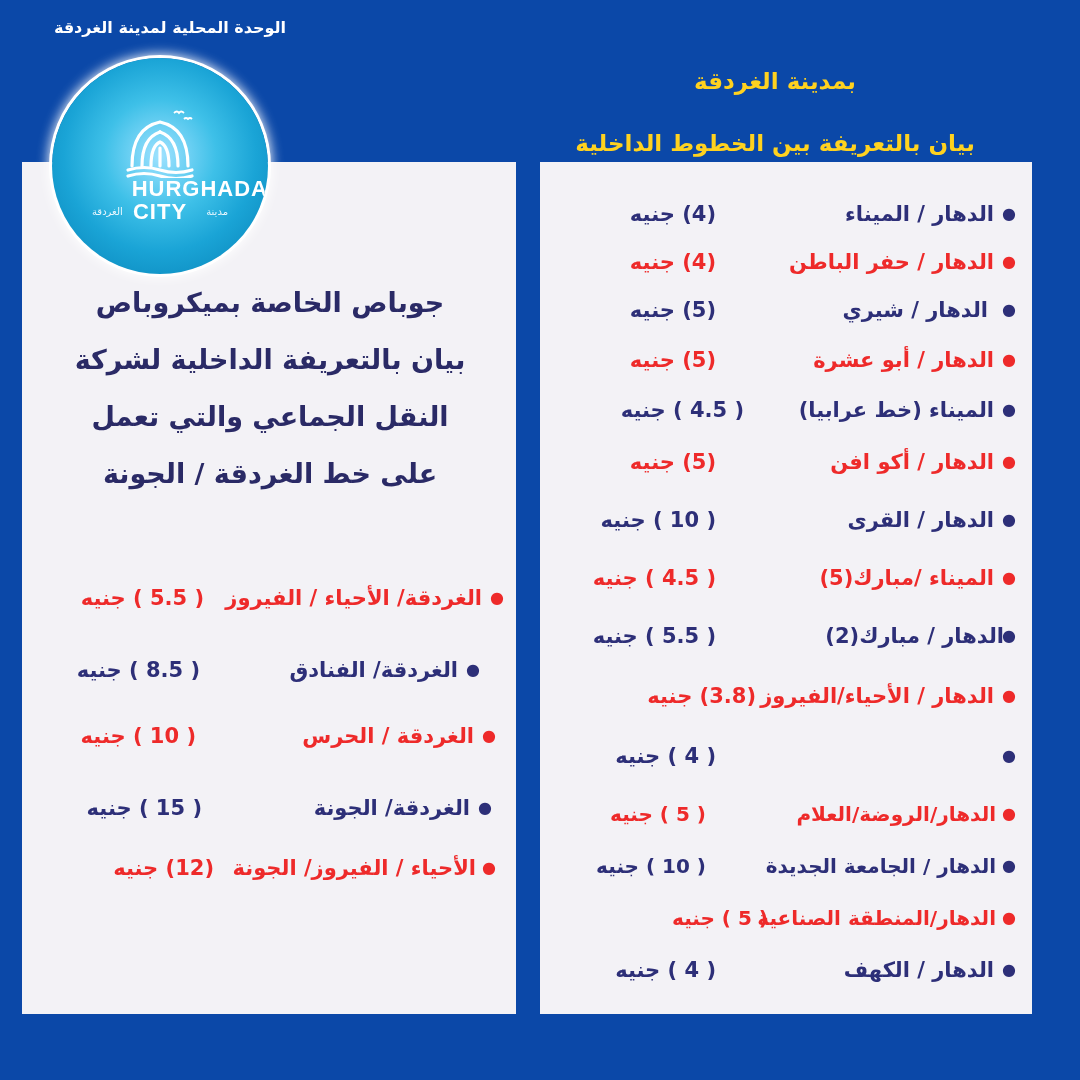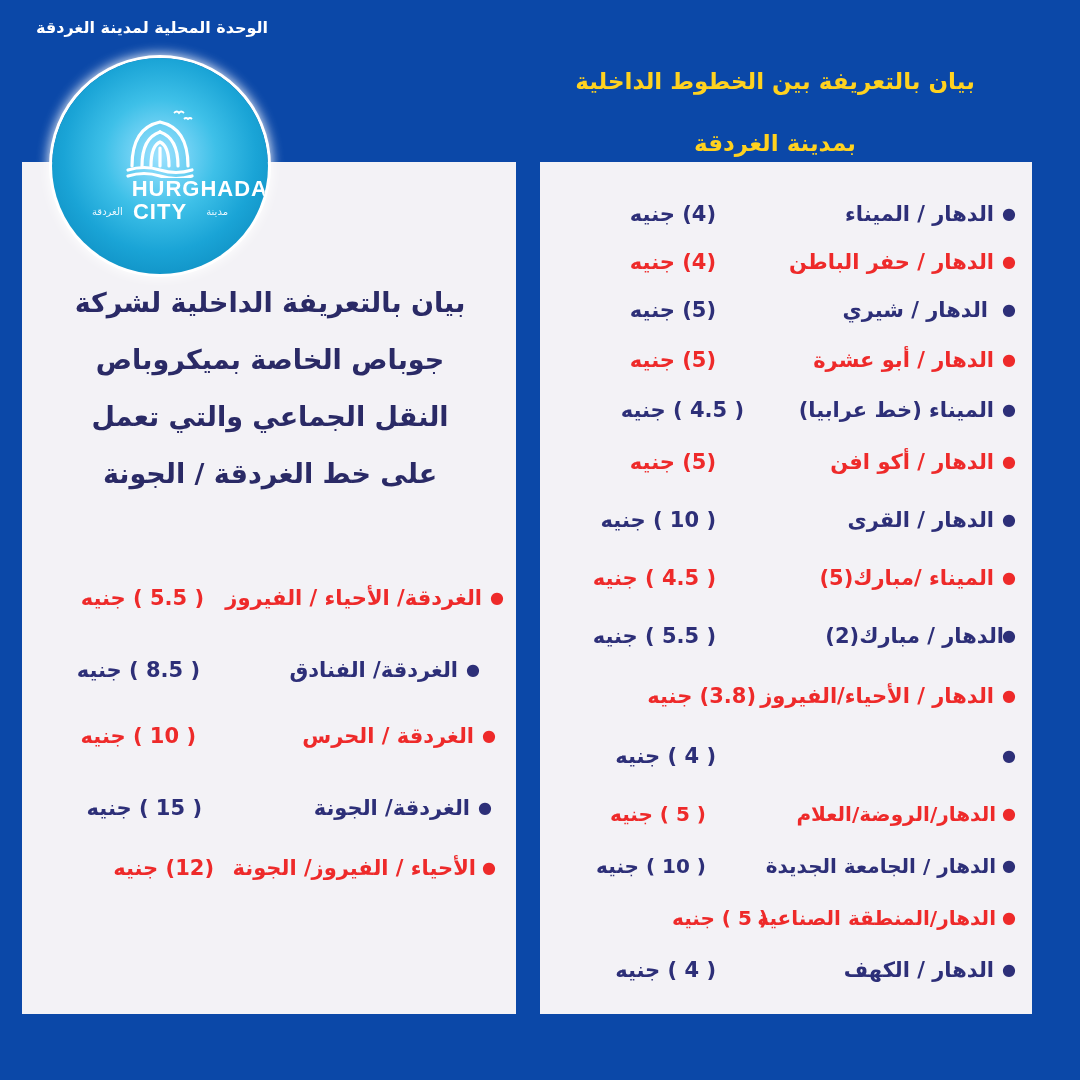--- a/index.html
+++ b/index.html
@@ -6,21 +6,21 @@
     body {
       width: 1080px; height: 1080px; overflow: hidden;
       background: #0b48a8;
       font-family: "DejaVu Sans", sans-serif;
       position: relative;
     }
     .canvas { position: absolute; inset: 0; background: #0b48a8; }
 
     .org-name {
       position: absolute; top: 18px; left: 36px; width: 250px;
-      color: #ffffff; font-weight: bold; font-size: 16px; text-align: left;
+      color: #ffffff; font-weight: bold; font-size: 16px; text-align: right;
       direction: rtl;
     }
 
     .logo {
       position: absolute; left: 52px; top: 58px; width: 216px; height: 216px;
       border-radius: 50%;
       background: radial-gradient(circle at 50% 45%, #9fe2ff 0%, #3ec0e8 35%, #1aa4d6 60%, #0d8cc0 85%);
       box-shadow: 0 0 0 3px #ffffff, 0 0 12px 4px rgba(255,255,255,0.9);
       overflow: hidden;
       z-index: 3;
@@ -96,30 +96,30 @@
         <path d="M62 11 q2 -2 4 0 q2 -2 4 0"></path>
       </g>
     </svg>
     <div class="logo-title">HURGHADA</div>
     <div class="logo-city">CITY</div>
     <span class="logo-ar l">الغردقة</span>
     <span class="logo-ar r">مدينة</span>
   </div>
 
   <div class="main-title">
+    <div>بمدينة الغردقة</div>
     <div>بيان بالتعريفة بين الخطوط الداخلية</div>
-    <div>بمدينة الغردقة</div>
   </div>
 
   <div class="panel panel-left"></div>
   <div class="panel panel-right"></div>
 
   <div class="left-heading">
+    <div>جوباص الخاصة بميكروباص</div>
     <div>بيان بالتعريفة الداخلية لشركة</div>
-    <div>جوباص الخاصة بميكروباص</div>
     <div>النقل الجماعي والتي تعمل</div>
     <div>على خط الغردقة / الجونة</div>
   </div>
 
   <div class="row navy" style="top:194px; left:550px; width:466px;">
     <span class="bullet">●</span>
     <span class="route" style="right:22px;">الدهار / الميناء</span>
     <span class="price" style="right:300px;">(4) جنيه</span>
   </div>
   <div class="row red" style="top:242px; left:550px; width:466px;">

